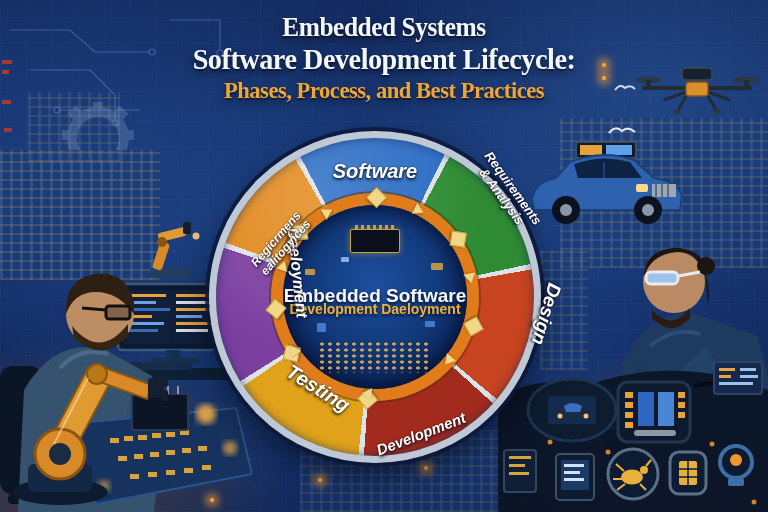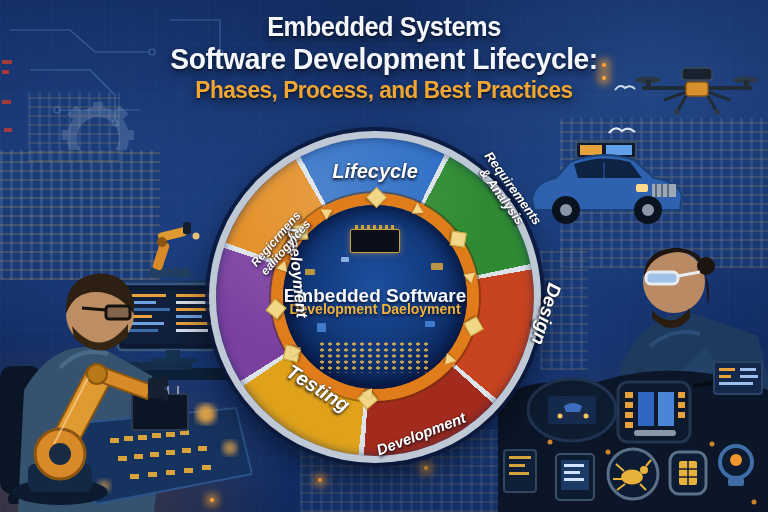--- a/index.html
+++ b/index.html
@@ -17,21 +17,21 @@
       repeating-linear-gradient(0deg, rgba(130,170,230,.07) 0 1px, transparent 1px 26px);}
   .bldg{position:absolute;opacity:.55;border-radius:2px;
     background-color:#1c3c74;
     background-image:
       repeating-linear-gradient(0deg, rgba(240,175,70,.35) 0 2px, transparent 2px 9px),
       repeating-linear-gradient(90deg, rgba(160,200,255,.28) 0 3px, transparent 3px 10px);}
   .glowdot{position:absolute;width:4px;height:4px;border-radius:50%;
     background:var(--glow-orange,#ffa53c);
     box-shadow:0 0 9px 4px rgba(255,160,45,.75);}
   
-  .title{position:absolute;left:0;top:12px;width:768px;text-align:center;z-index:30;}
+  .title{position:absolute;left:0;top:12px;width:768px;text-align:center;z-index:30;font-family:Liberation Serif, serif;}
   .title div{transform:scaleX(.94);letter-spacing:-.5px;font-weight:700;
     text-shadow:0 2px 0 rgba(8,16,40,.55),0 4px 10px rgba(0,0,0,.6);}
   .t1{font-size:27px;color:#f4f7fb;line-height:1.12;}
   .t2{font-size:30px;color:#f4f7fb;line-height:1.1;}
   .t3{font-size:24px;color:var(--title-gold,#f2a632);line-height:1.25;}
   
   .cycle{position:absolute;left:209px;top:131px;width:332px;height:332px;z-index:20;}
   .rim{position:absolute;inset:0;border-radius:50%;border:7px solid var(--ring-rim,#bfc9d6);
     box-shadow:0 0 0 4px rgba(10,24,58,.85),0 14px 34px rgba(0,0,0,.55),inset 0 0 10px rgba(20,40,80,.6);}
   .band{position:absolute;left:7px;top:7px;width:318px;height:318px;border-radius:50%;
@@ -449,21 +449,21 @@
     <div class="arw w1"></div>
     <div class="arw w2"></div>
     <div class="arw w3"></div>
     <div class="arw w4"></div>
     <div class="arw w5"></div>
     <div class="arw w6"></div>
 
     <div class="lab">
         <div class="rot a0">
           <div class="txt">
-            <span>Lifecycle</span>
+            <span>Software</span>
           </div>
         </div>
       </div>
     <div class="lab">
         <div class="rot a1">
           <div class="txt">
             <span>Requirements</span>
             <span>&amp; Analysis</span>
           </div>
         </div>

